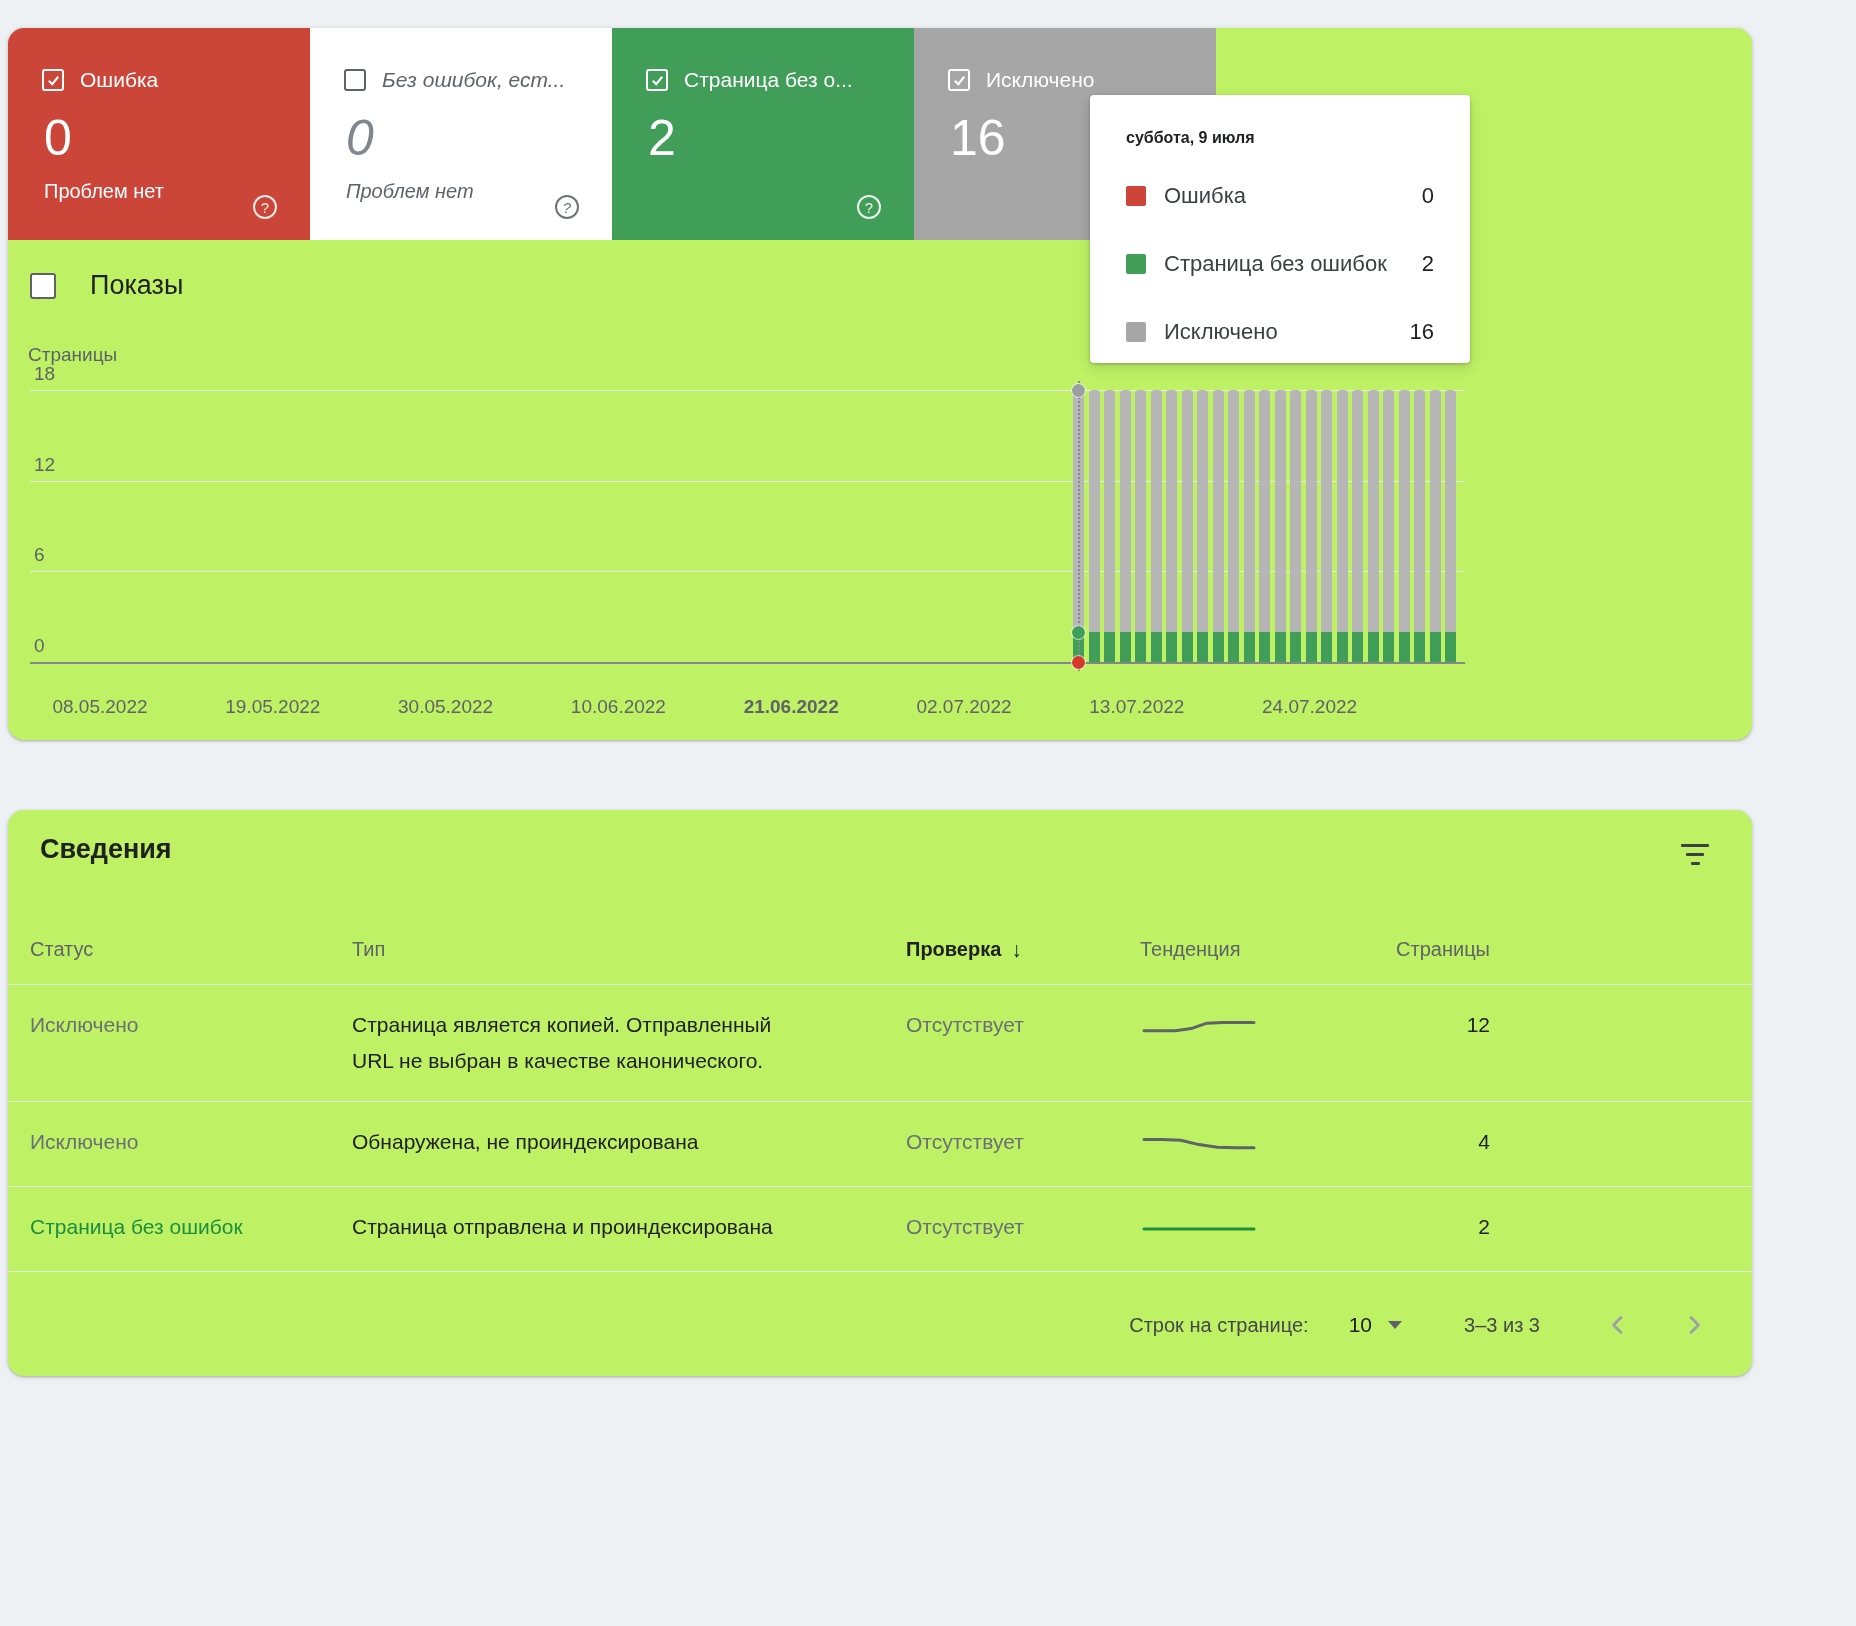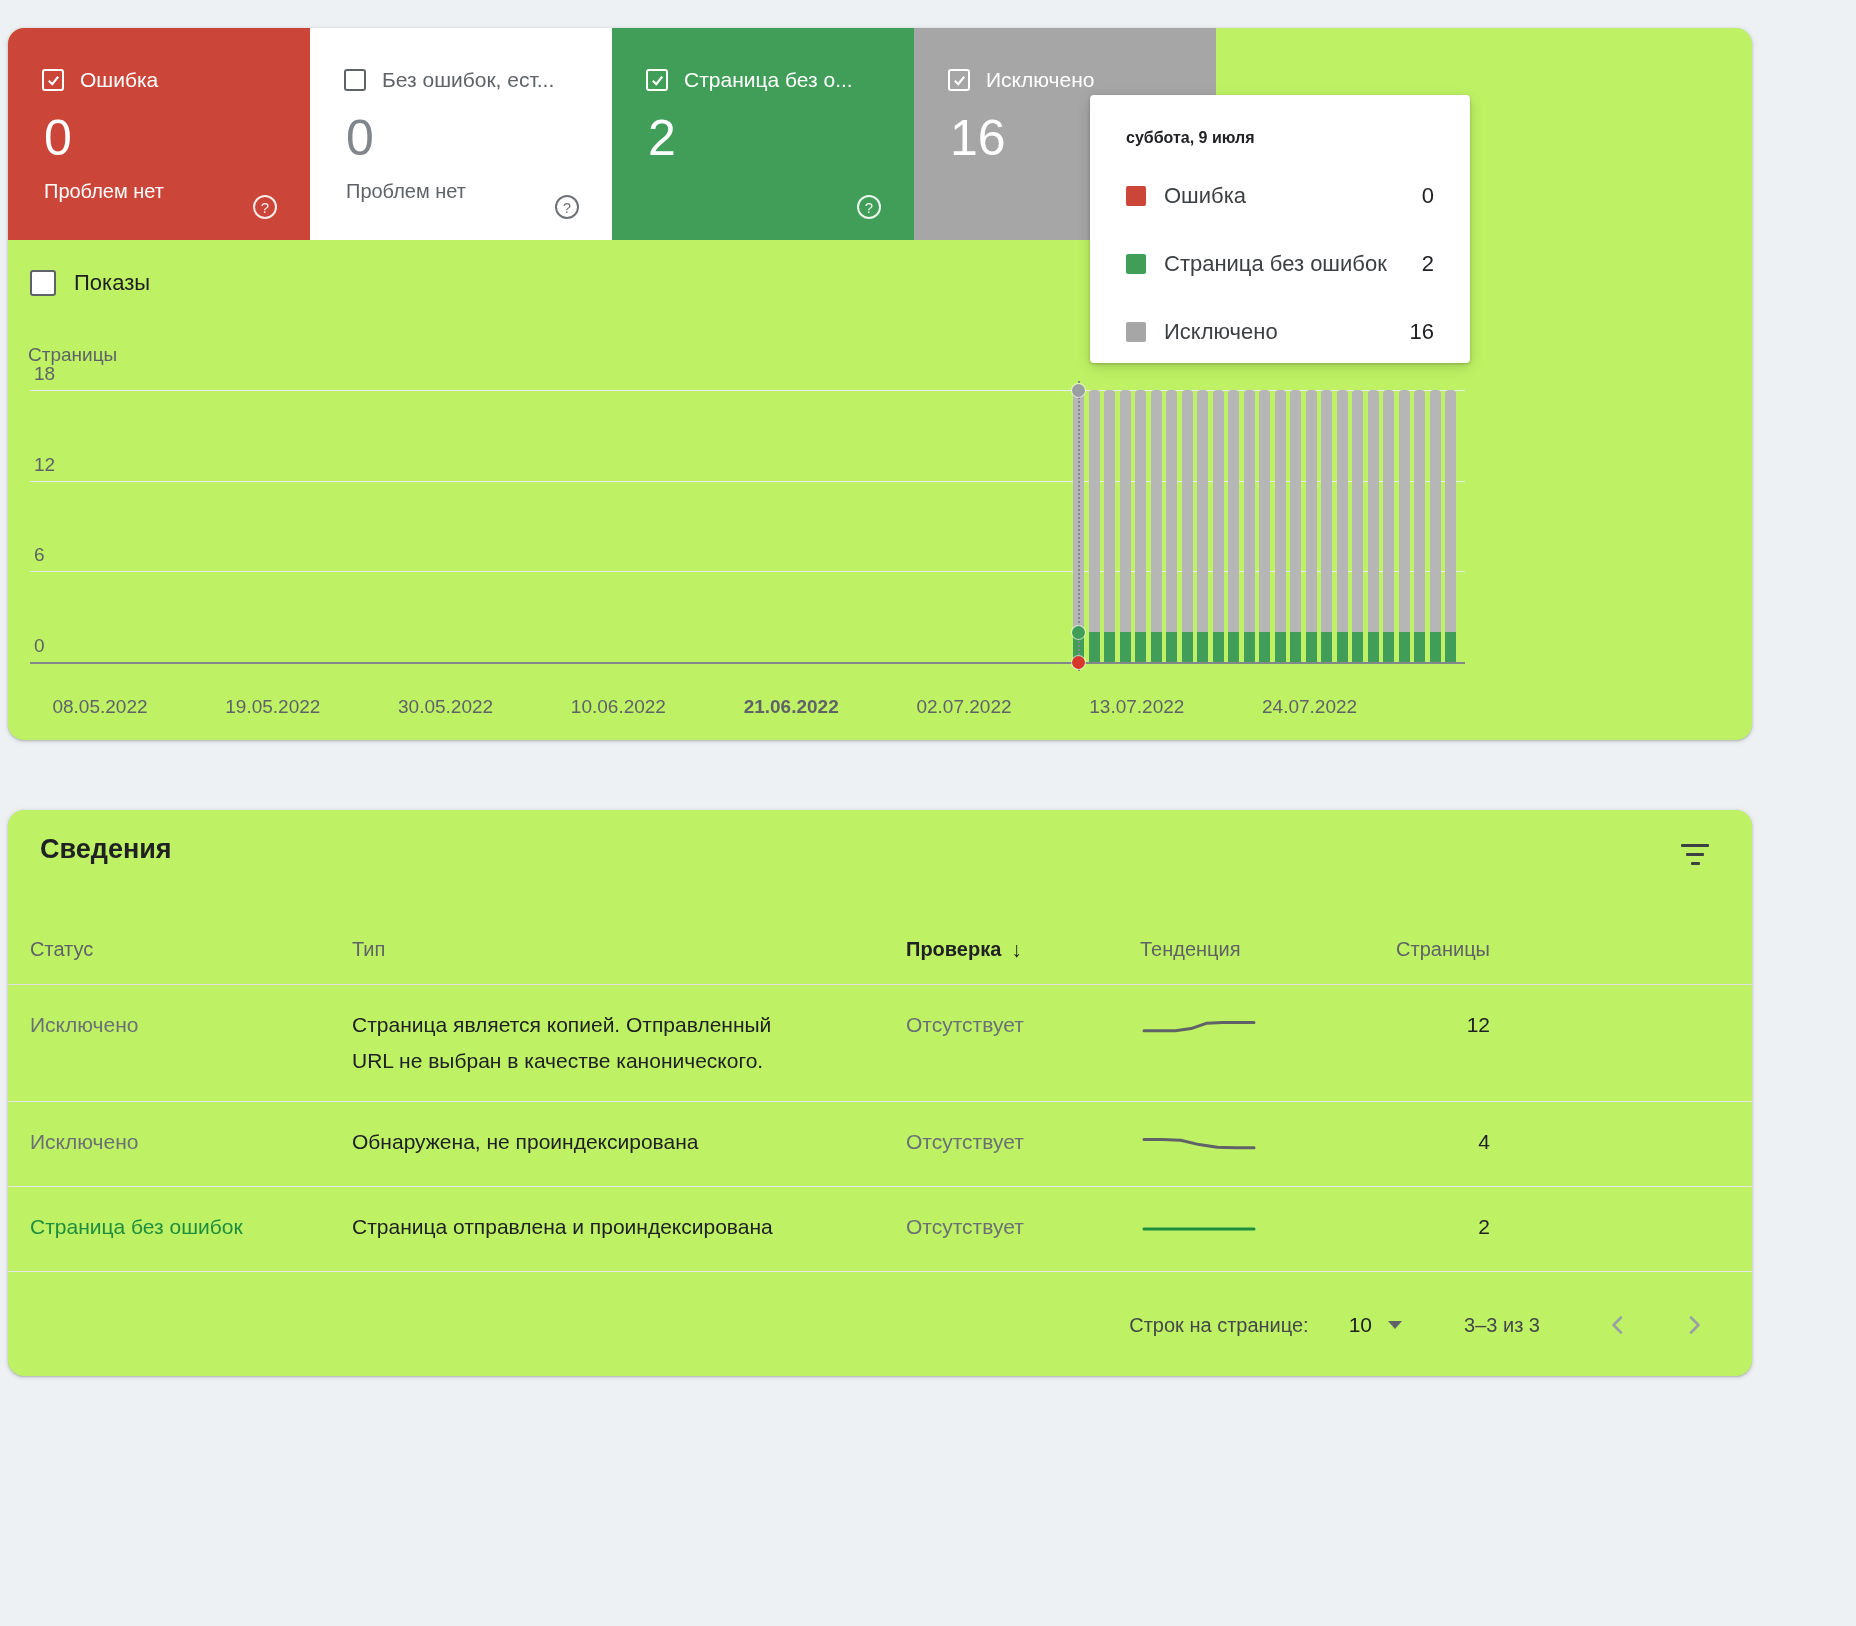--- a/index.html
+++ b/index.html
@@ -16,21 +16,21 @@
   .checkbox{width:22px;height:22px;border:2.5px solid currentColor;border-radius:3px;display:flex;align-items:center;justify-content:center;flex:none}
   .checkbox svg{width:15px;height:15px;stroke:currentColor;stroke-width:3.4;fill:none}
   .card-label{font-size:21px;margin-left:16px;white-space:nowrap}
   .card-value{position:absolute;left:36px;top:84px;font-size:50px;line-height:52px;font-weight:400}
   .card-sub{position:absolute;left:36px;top:152px;font-size:20px}
   .help{position:absolute;right:33px;bottom:21px;width:24px;height:24px;border:2px solid currentColor;border-radius:50%;font-size:15px;display:flex;align-items:center;justify-content:center;opacity:.9;cursor:pointer}
 
   
   .impressions{position:absolute;left:22px;top:242px;display:flex;align-items:center;cursor:pointer;z-index:2}
   .imp-cb{width:26px;height:26px;border:2.5px solid #5f6368;border-radius:3px;background:#fff}
-  .imp-label{margin-left:18px;font-size:22px;color:#202124}
+  .imp-label{margin-left:34px;font-size:27px;color:#202124}
   .ylabel{position:absolute;left:20px;top:316px;font-size:19px;color:#5f6368}
   #chart{position:absolute;left:0;top:0;width:1532px;height:712px;z-index:1}
   .gridline{position:absolute;left:22px;width:1435px;height:1px;background:#e8eaed}
   .gridline.zero{height:2px;background:#82878c}
   .ytick{position:absolute;left:26px;font-size:19px;color:#5f6368}
   .xtick{position:absolute;top:668px;font-size:19px;color:#5f6368;transform:translateX(-50%);white-space:nowrap}
   .bar{position:absolute}
   .bar-ex{width:100%;border-radius:4px 4px 0 0}
   .bar-ok{width:100%;position:absolute;bottom:0}
   .hover-line{position:absolute;width:0;border-left:2px dotted #85898d;z-index:3}
@@ -85,21 +85,21 @@
           <svg viewBox="0 0 24 24">
               <path d="M4.5 12.5l5.5 5.5L19.5 6"></path>
             </svg>
         </span>
         <span class="card-label">Ошибка</span>
       </div>
       <div class="card-value" style="color: rgb(255, 255, 255);">0</div>
       <div class="card-sub">Проблем нет</div>
       <span class="help">?</span>
     </div>
-      <div class="card" style="background: rgb(255, 255, 255); color: rgb(95, 99, 104);">
+      <div class="card" style="background: rgb(255, 255, 255); color: rgb(95, 99, 104); font-style: italic;">
       <div class="card-top">
         <span class="checkbox">
           
         </span>
         <span class="card-label">Без ошибок, ест...</span>
       </div>
       <div class="card-value" style="color: rgb(128, 134, 139);">0</div>
       <div class="card-sub">Проблем нет</div>
       <span class="help">?</span>
     </div>

